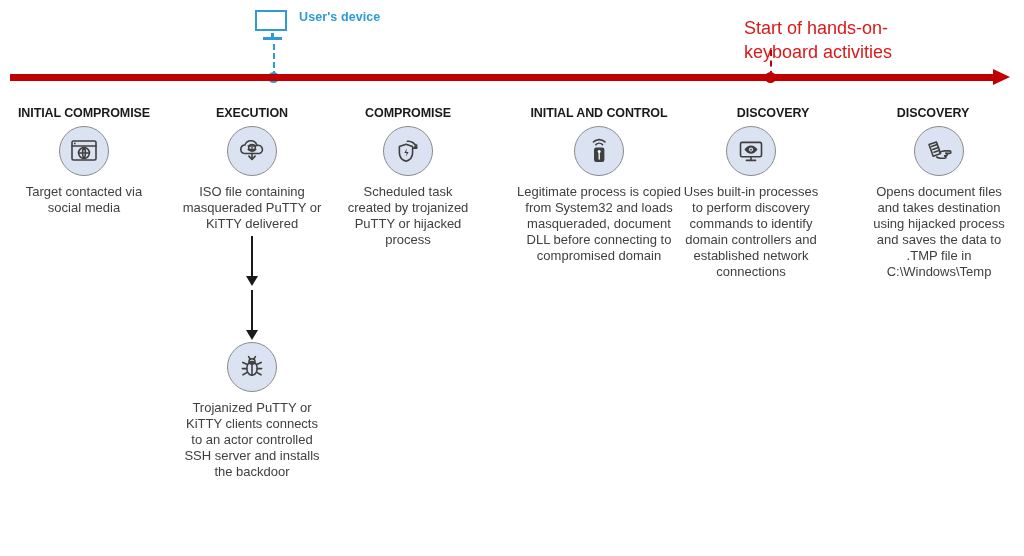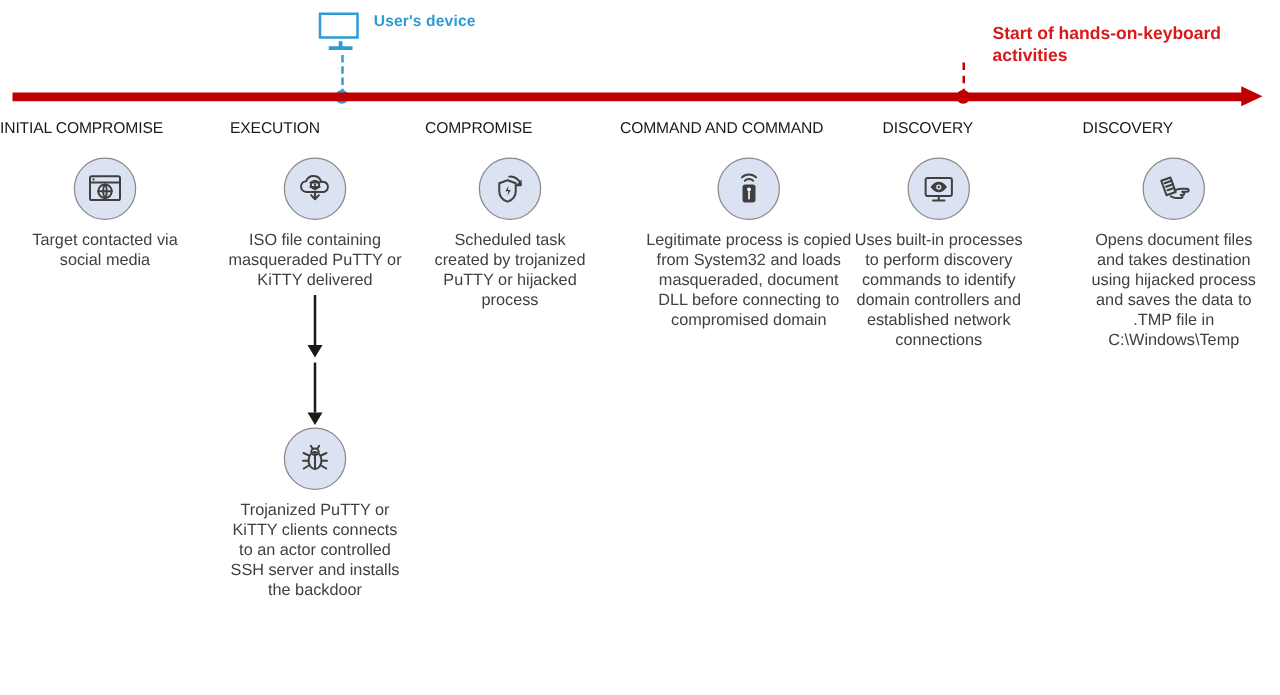--- a/index.html
+++ b/index.html
@@ -71,26 +71,26 @@
     left: 268px;
     top: 72px;
     width: 11px;
     height: 11px;
     border-radius: 50%;
     background: #2e9bd6;
   }
 
   .hok-callout {
     position: absolute;
-    left: 794px;
+    left: 744px;
     top: 17px;
     width: 190px;
-    font-size: 14px;
+    font-size: 18px;
     line-height: 1.32;
-    font-weight: bold;
+    font-weight: normal;
     color: #d81a1a;
   }
   .hok-stem {
     position: absolute;
     left: 770px;
     top: 50px;
     width: 0;
     height: 27px;
     border-left: 2px dashed #c00000;
   }
@@ -119,24 +119,25 @@
     top: 69px;
     width: 0; height: 0;
     border-top: 8.5px solid transparent;
     border-bottom: 8.5px solid transparent;
     border-left: 17px solid #c00000;
   }
 
   
   .stage-label {
     position: absolute;
-    top: 95px;
+    top: 106px;
     font-size: 12.5px;
-    font-weight: normal;
+    font-weight: bold;
     color: #1a1a1a;
+    text-align: center;
     white-space: nowrap;
     letter-spacing: -0.1px;
   }
 
   .column {
     position: absolute;
     top: 126px;
   }
   .step {
     display: flex;
@@ -197,21 +198,21 @@
 <div class="hok-stem"></div>
 <div class="hok-dot"></div>
 
 <div class="axis"></div>
 <div class="axis-head"></div>
 
 <div id="stage-labels">
     <div class="stage-label" style="left: 0px; width: 168px;">INITIAL COMPROMISE</div>
     <div class="stage-label" style="left: 184px; width: 136px;">EXECUTION</div>
     <div class="stage-label" style="left: 340px; width: 136px;">COMPROMISE</div>
-    <div class="stage-label" style="left: 496px; width: 206px;">COMMAND AND COMMAND</div>
+    <div class="stage-label" style="left: 496px; width: 206px;">INITIAL AND CONTROL</div>
     <div class="stage-label" style="left: 706px; width: 134px;">DISCOVERY</div>
     <div class="stage-label" style="left: 866px; width: 134px;">DISCOVERY</div>
   </div>
 <div id="stage-columns">
     <div class="column" style="left: 24px; width: 120px;">
       <div class="step">
         <div class="icon-circle">
           <svg width="30" height="30" viewBox="0 0 30 30" aria-hidden="true">
             <rect x="3" y="5" width="24" height="19" rx="1.5" stroke="#3f3f3f" fill="none" stroke-width="1.6" stroke-linecap="round" stroke-linejoin="round"></rect>
             <path d="M3 10h24" stroke="#3f3f3f" fill="none" stroke-width="1.6" stroke-linecap="round" stroke-linejoin="round"></path>

